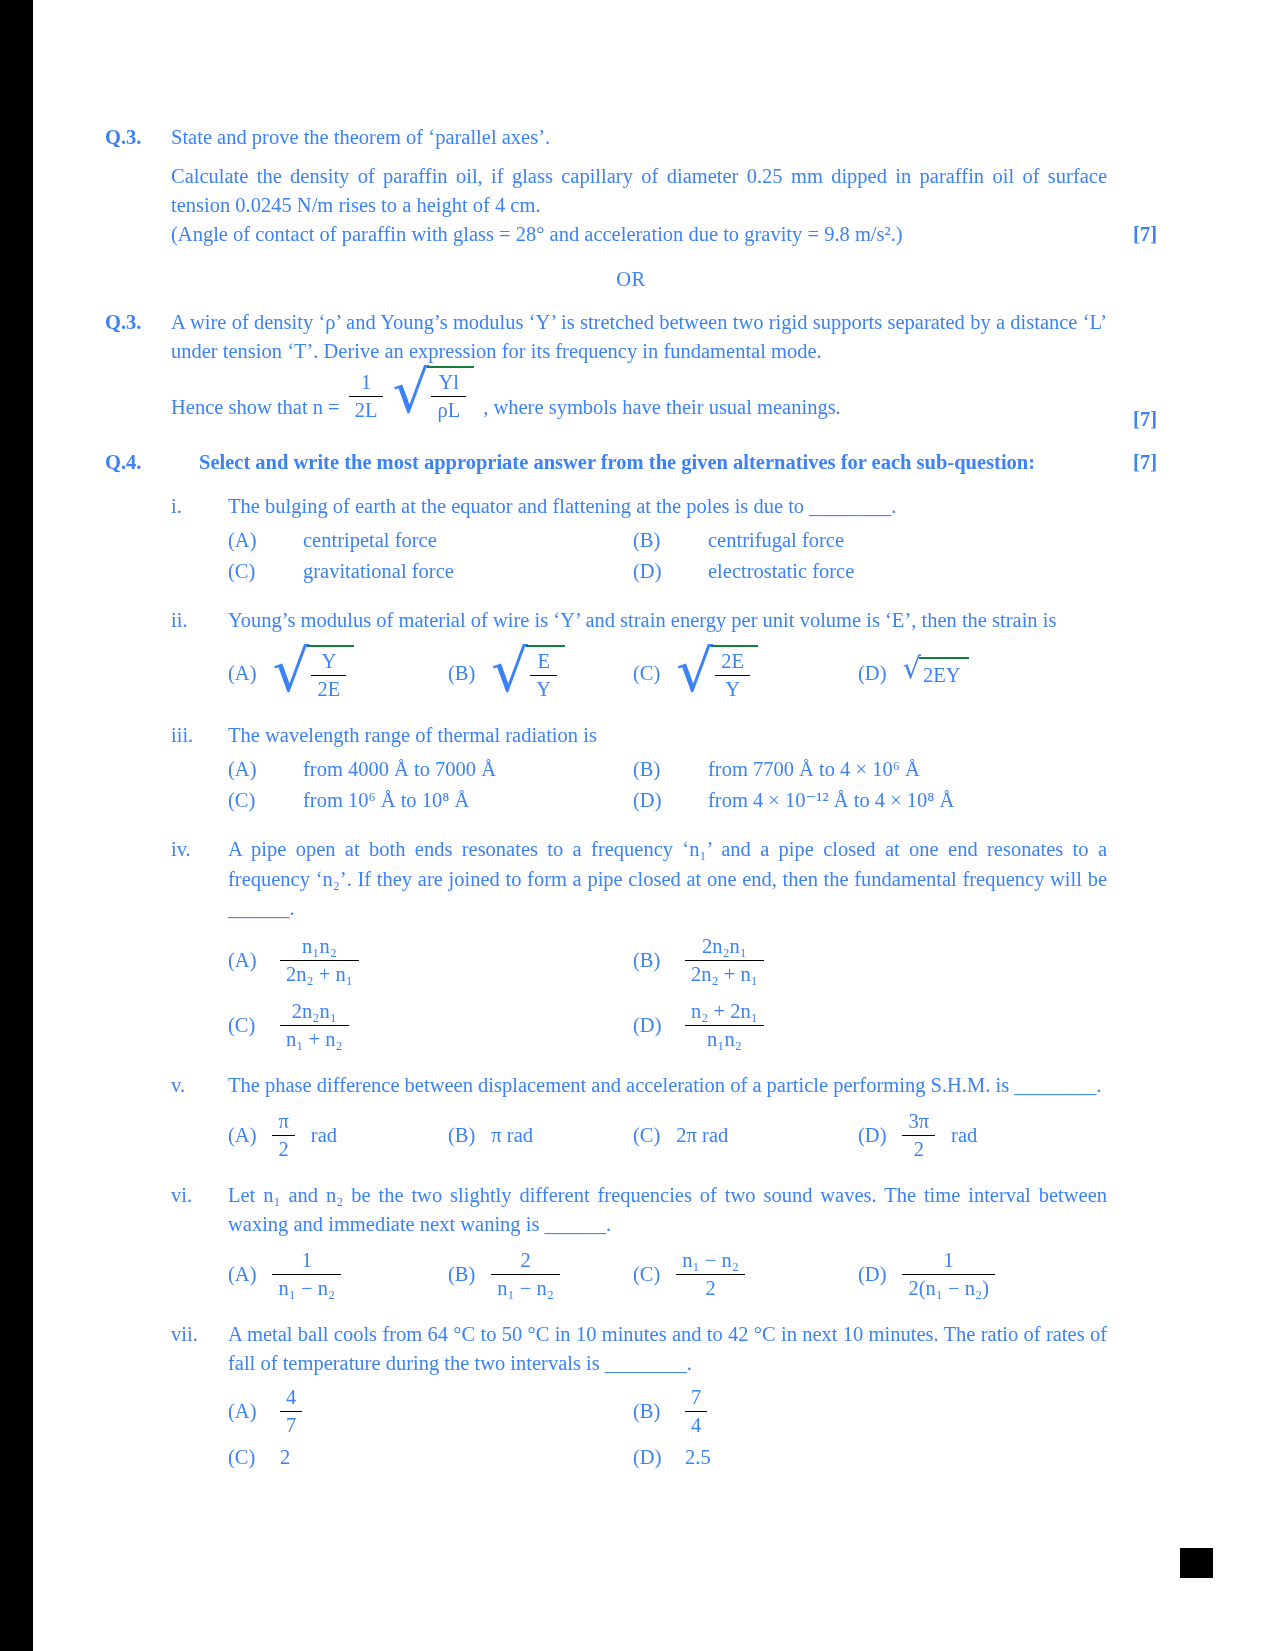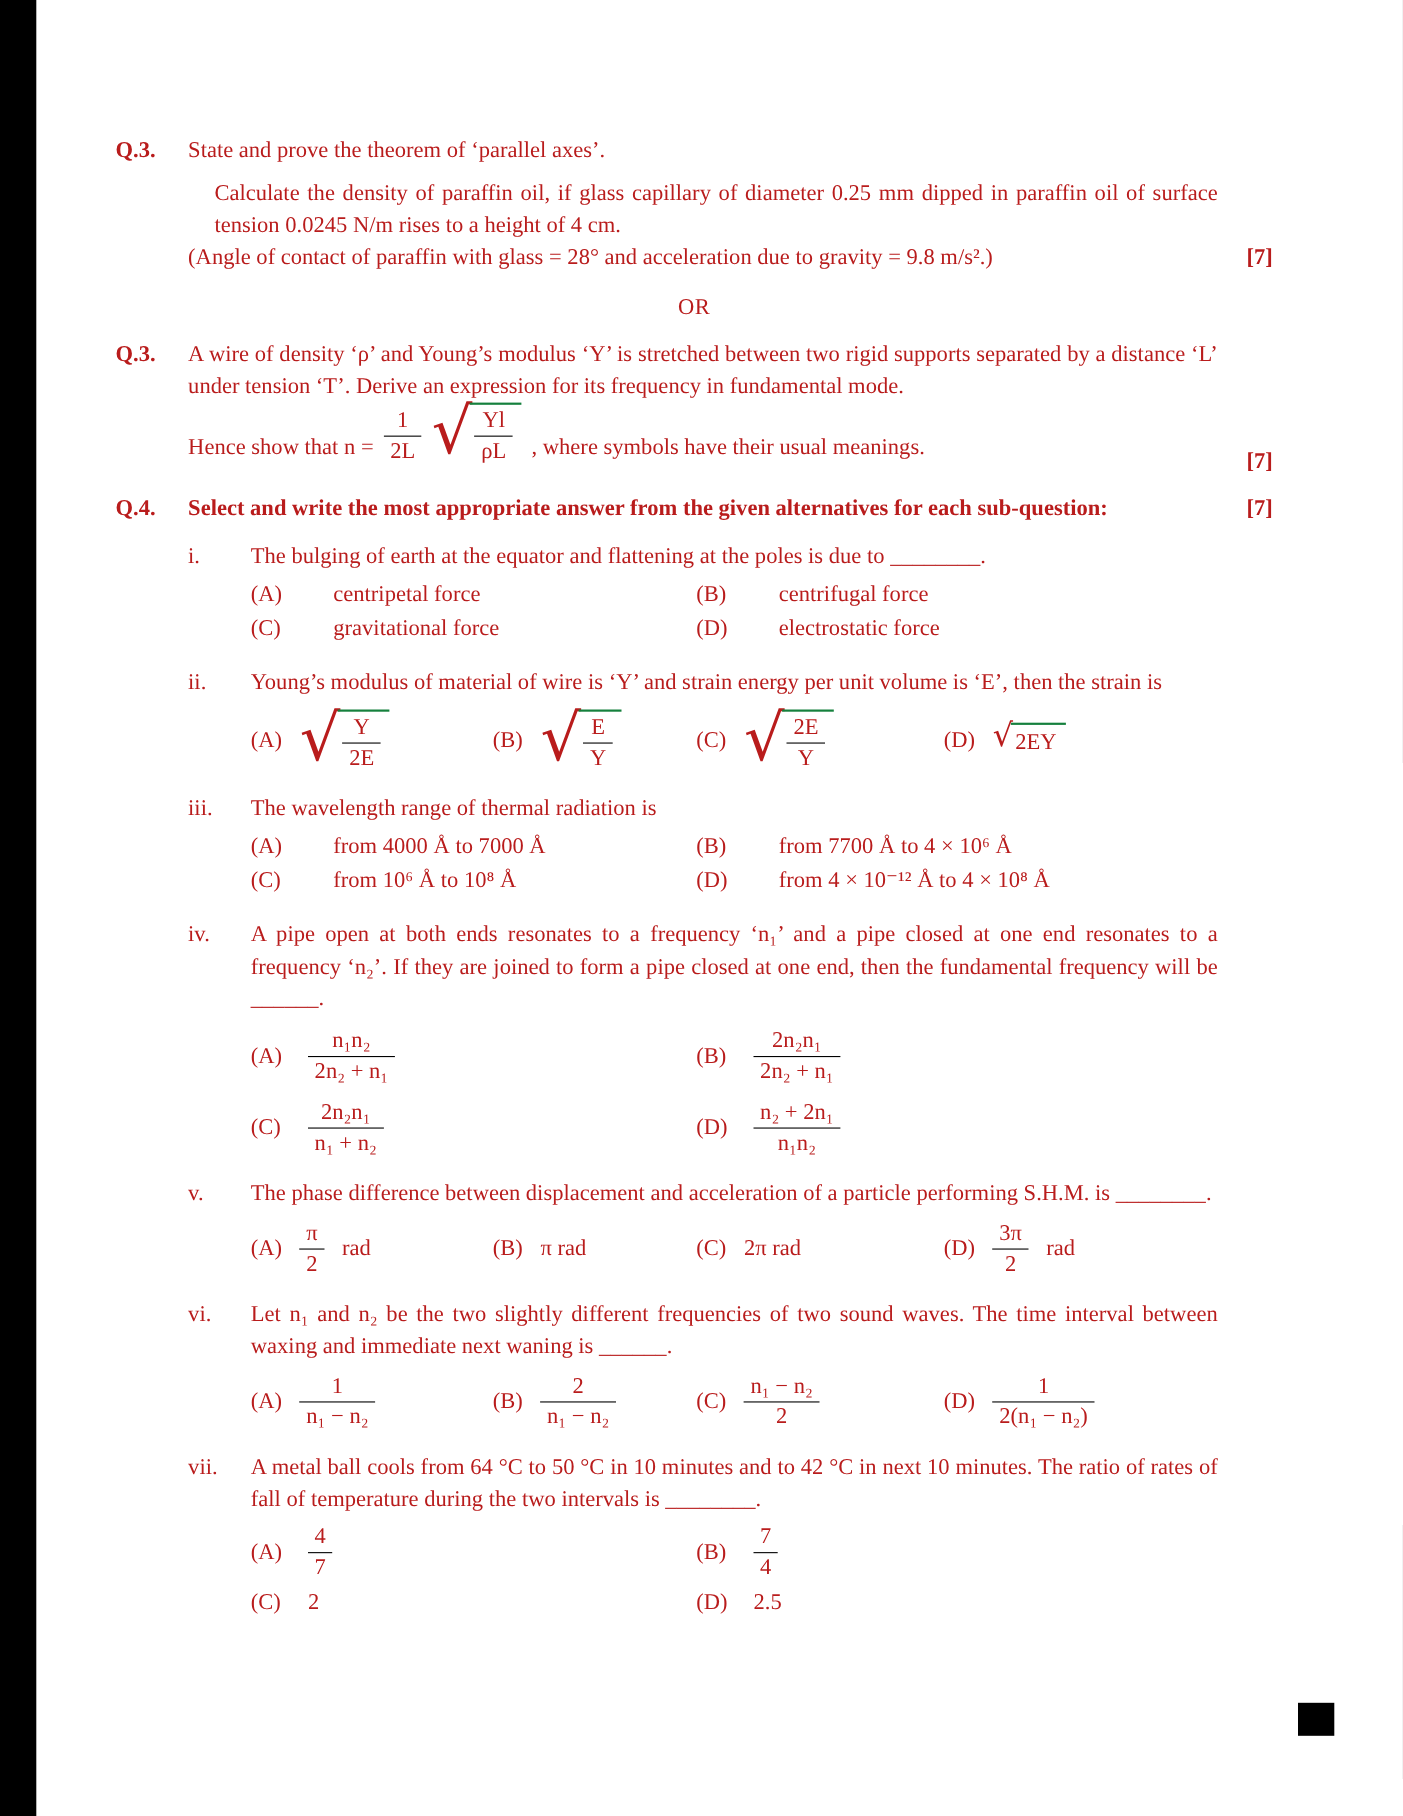--- a/index.html
+++ b/index.html
@@ -6,21 +6,21 @@
   html, body { background: #e8e8e8; }
   .page {
     position: relative;
     width: 1275px;
     height: 1651px;
     margin: 0 auto;
     background: #ffffff;
     font-family: "Liberation Serif", "DejaVu Serif", serif;
     font-size: 20.5px;
     line-height: 1.42;
-    color: #b91c1c;
+    color: #3b82f6;
     overflow: hidden;
   }
   .scan-bar-left {
     position: absolute; left: 0; top: 0;
     width: 33px; height: 100%;
     background: #000;
   }
   .scan-mark-br {
     position: absolute; left: 1180px; top: 1548px;
     width: 33px; height: 30px;
@@ -30,22 +30,22 @@
 
   .qrow { display: grid; grid-template-columns: 66px 1fr 50px; }
   .qlabel { font-weight: bold; }
   .marks  { font-weight: bold; align-self: end; text-align: right; white-space: nowrap; }
   .just { text-align: justify; }
   .bold { font-weight: bold; }
 
   .or-line { text-align: center; font-weight: normal; margin: 16px 0 13px; letter-spacing: 0.5px; }
 
   .mt6  { margin-top: 6px; }
-  .mt10 { margin-top: 10px; margin-left: 24px; }
-  .mt14 { margin-top: 14px; }
+  .mt10 { margin-top: 10px; }
+  .mt14 { margin-top: 14px; gap: 28px; }
 
   .formula-line { display: flex; align-items: flex-end; gap: 9px; margin: 0 0 12px; flex-wrap: wrap; }
 
   
   .frac { display: inline-block; text-align: center; vertical-align: middle; line-height: 1.12; }
   .frac .num { display: block; padding: 0 6px 2px; }
   .frac .den { display: block; border-top: 1.5px solid #000; padding: 2px 6px 0; }
 
   
   .sqrt { display: inline-flex; align-items: flex-start; vertical-align: middle; }

